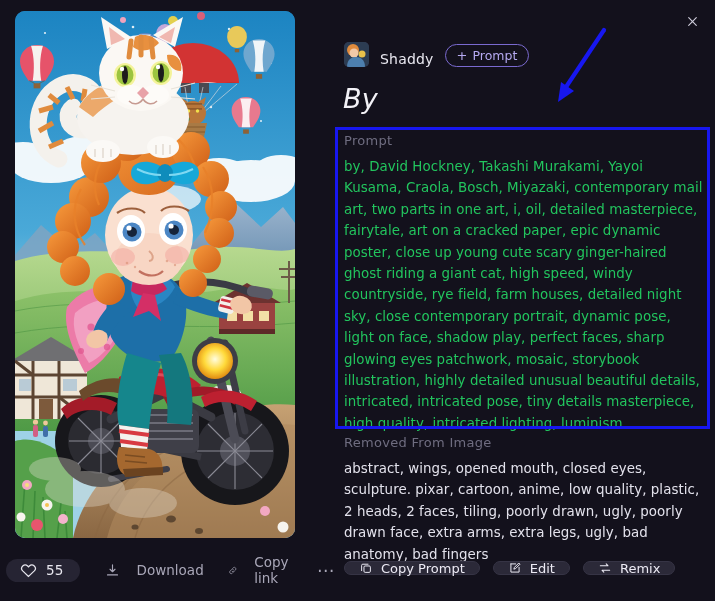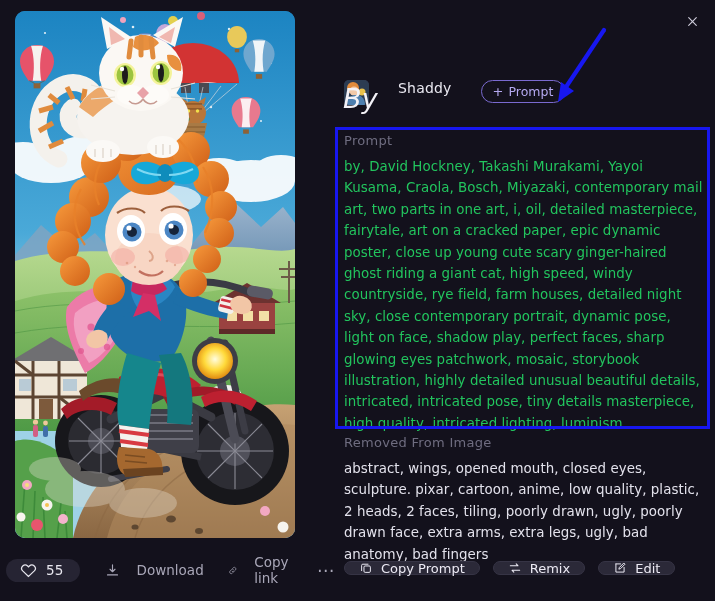--- a/index.html
+++ b/index.html
@@ -66,21 +66,21 @@
   .close-btn {
     position: absolute; right: 10px; top: 8px;
     width: 26px; height: 26px;
     display: flex; align-items: center; justify-content: center;
     border-radius: 6px;
   }
   .close-btn svg { width: 13px; height: 13px; display: block; }
 
   .author-row {
     position: absolute; left: 24px; top: 42px;
-    display: flex; align-items: flex-start; gap: 29px; margin-top: 38px;
+    display: flex; align-items: flex-end; gap: 11px;
   }
   .avatar {
     width: 25px; height: 25px; border-radius: 5px;
     overflow: hidden; flex: none; background: #3a2f4a;
   }
   .avatar svg { display: block; width: 25px; height: 25px; }
   .author-name {
     font-size: 14px; color: #e9e8f0; letter-spacing: .2px;
   }
   .follow-btn {
@@ -671,31 +671,31 @@
     <div class="btn-row">
       <div class="pill-btn">
         <svg viewBox="0 0 24 24">
           <rect x="8.5" y="8.5" width="11" height="11" rx="2" fill="none" stroke="#eceaf4" stroke-width="1.7"></rect>
           <path d="M15.5 5.5h-9a2 2 0 0 0-2 2v9" fill="none" stroke="#eceaf4" stroke-width="1.7" stroke-linecap="round"></path>
         </svg>
         <span>Copy Prompt</span>
       </div>
       <div class="pill-btn">
         <svg viewBox="0 0 24 24">
-          <path d="M4 8h13l-3-3M20 16H7l3 3" fill="none" stroke="#eceaf4" stroke-width="1.8" stroke-linecap="round" stroke-linejoin="round"></path>
-        </svg>
-        <span>Remix</span>
-      </div>
-      <div class="pill-btn">
-        <svg viewBox="0 0 24 24">
           <path d="M5 5h8M5 5v14h14v-8" fill="none" stroke="#eceaf4" stroke-width="1.7" stroke-linecap="round"></path>
           <path d="M18.5 3.5 20.5 5.5 13 13l-3 1 1-3z" fill="none" stroke="#eceaf4" stroke-width="1.7" stroke-linejoin="round"></path>
         </svg>
         <span>Edit</span>
       </div>
+      <div class="pill-btn">
+        <svg viewBox="0 0 24 24">
+          <path d="M4 8h13l-3-3M20 16H7l3 3" fill="none" stroke="#eceaf4" stroke-width="1.8" stroke-linecap="round" stroke-linejoin="round"></path>
+        </svg>
+        <span>Remix</span>
+      </div>
     </div>
   </div>
 
   <div class="highlight-box"></div>
   <svg class="arrow-svg" viewBox="0 0 70 86">
     <path d="M56 6 L16 66" stroke="#1717f0" stroke-width="4.2" stroke-linecap="round" fill="none"></path>
     <path d="M10 78 L13 58 L26 67 Z" fill="#1717f0"></path>
   </svg>
 
 </div>

